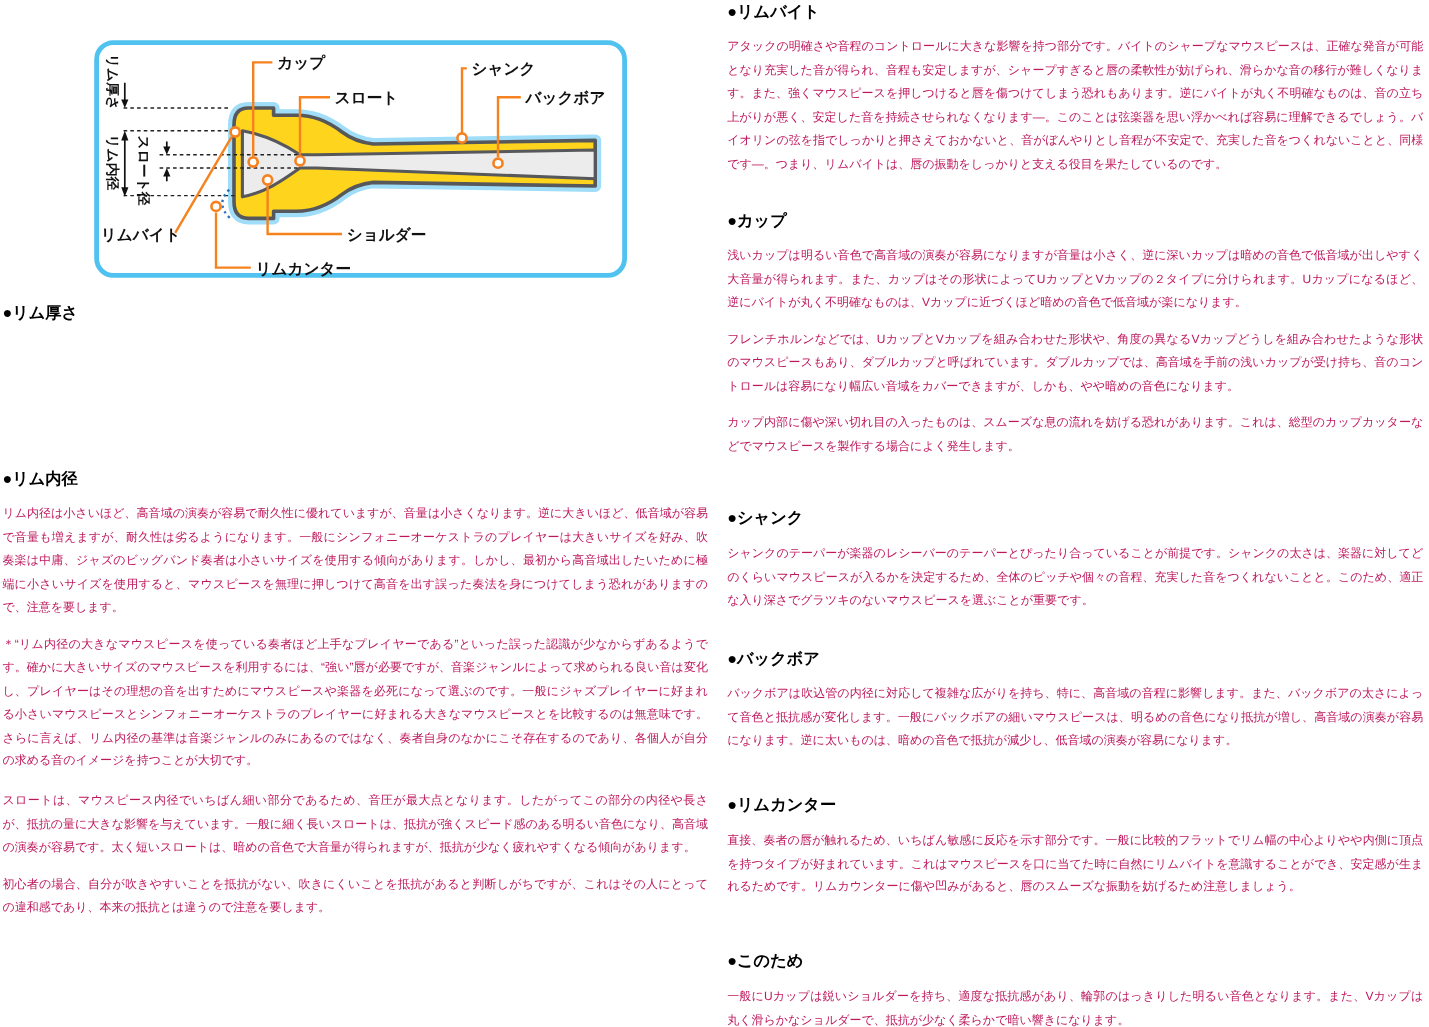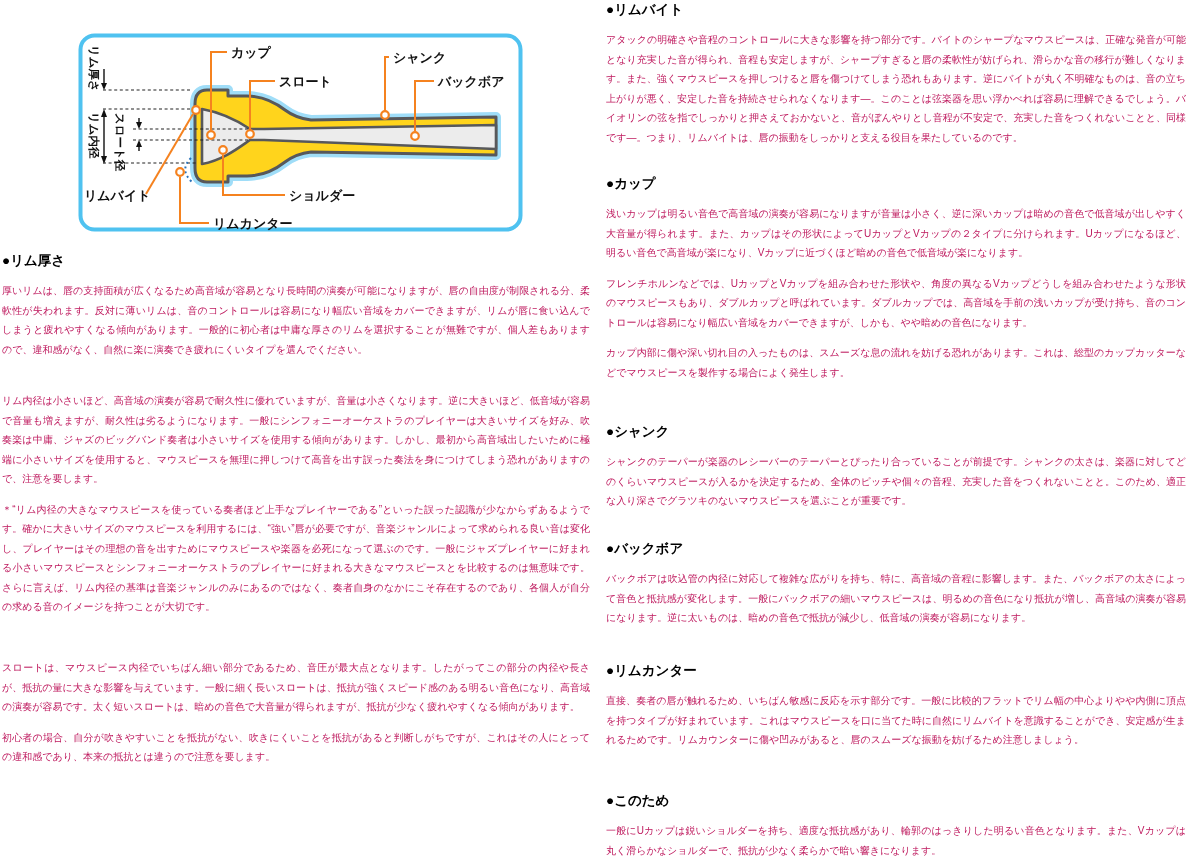--- a/index.html
+++ b/index.html
@@ -86,45 +86,45 @@
       <text class="partlabel" x="6" y="167">リムバイト</text>
       <text class="partlabel" x="135" y="195">リムカンター</text>
       <text class="partlabel" x="211" y="167">ショルダー</text>
     </svg>
   </div>
 
   <div class="col col-left">
 
     <section class="sec" style="top:253px">
       <h2>●リム厚さ</h2>
-      <p>厚いリムは、唇の支持面積が広くなるため高音域が容易となり長時間の演奏が可能になりますが、唇の自由度が制限される分、柔軟性が失われます。反対に薄いリムは、音のコントロールは容易になり幅広い音域をカバーできますが、リムが唇に食い込んでしまうと疲れやすくなる傾向があります。一般的に初心者は中庸な厚さのリムを選択することが無難ですが、個人差もありますので、違和感がなく、自然に楽に演奏でき疲れにくいタイプを選んでください。</p>
     </section>
 
     <section class="sec" style="top:391px">
+      <h2>●リム内径</h2>
       <p>リム内径は小さいほど、高音域の演奏が容易で耐久性に優れていますが、音量は小さくなります。逆に大きいほど、低音域が容易で音量も増えますが、耐久性は劣るようになります。一般にシンフォニーオーケストラのプレイヤーは大きいサイズを好み、吹奏楽は中庸、ジャズのビッグバンド奏者は小さいサイズを使用する傾向があります。しかし、最初から高音域出したいために極端に小さいサイズを使用すると、マウスピースを無理に押しつけて高音を出す誤った奏法を身につけてしまう恐れがありますので、注意を要します。</p>
       <p>＊“リム内径の大きなマウスピースを使っている奏者ほど上手なプレイヤーである”といった誤った認識が少なからずあるようです。確かに大きいサイズのマウスピースを利用するには、“強い”唇が必要ですが、音楽ジャンルによって求められる良い音は変化し、プレイヤーはその理想の音を出すためにマウスピースや楽器を必死になって選ぶのです。一般にジャズプレイヤーに好まれる小さいマウスピースとシンフォニーオーケストラのプレイヤーに好まれる大きなマウスピースとを比較するのは無意味です。さらに言えば、リム内径の基準は音楽ジャンルのみにあるのではなく、奏者自身のなかにこそ存在するのであり、各個人が自分の求める音のイメージを持つことが大切です。</p>
     </section>
 
     <section class="sec" style="top:658px">
       <p>スロートは、マウスピース内径でいちばん細い部分であるため、音圧が最大点となります。したがってこの部分の内径や長さが、抵抗の量に大きな影響を与えています。一般に細く長いスロートは、抵抗が強くスピード感のある明るい音色になり、高音域の演奏が容易です。太く短いスロートは、暗めの音色で大音量が得られますが、抵抗が少なく疲れやすくなる傾向があります。</p>
       <p>初心者の場合、自分が吹きやすいことを抵抗がない、吹きにくいことを抵抗があると判断しがちですが、これはその人にとっての違和感であり、本来の抵抗とは違うので注意を要します。</p>
     </section>
 
   </div>
 
   <div class="col col-right">
 
     <section class="sec" style="top:2px">
       <h2>●リムバイト</h2>
       <p>アタックの明確さや音程のコントロールに大きな影響を持つ部分です。バイトのシャープなマウスピースは、正確な発音が可能となり充実した音が得られ、音程も安定しますが、シャープすぎると唇の柔軟性が妨げられ、滑らかな音の移行が難しくなります。また、強くマウスピースを押しつけると唇を傷つけてしまう恐れもあります。逆にバイトが丸く不明確なものは、音の立ち上がりが悪く、安定した音を持続させられなくなります―。このことは弦楽器を思い浮かべれば容易に理解できるでしょう。バイオリンの弦を指でしっかりと押さえておかないと、音がぼんやりとし音程が不安定で、充実した音をつくれないことと、同様です―。つまり、リムバイトは、唇の振動をしっかりと支える役目を果たしているのです。</p>
     </section>
 
     <section class="sec" style="top:176px">
       <h2>●カップ</h2>
-      <p>浅いカップは明るい音色で高音域の演奏が容易になりますが音量は小さく、逆に深いカップは暗めの音色で低音域が出しやすく大音量が得られます。また、カップはその形状によってUカップとVカップの２タイプに分けられます。Uカップになるほど、明るい音色で高音域が楽になり、Vカップに近づくほど暗めの音色で低音域が楽になります。</p>
+      <p>浅いカップは明るい音色で高音域の演奏が容易になりますが音量は小さく、逆に深いカップは暗めの音色で低音域が出しやすく大音量が得られます。また、カップはその形状によってUカップとVカップの２タイプに分けられます。Uカップになるほど、逆にバイトが丸く不明確なものは、Vカップに近づくほど暗めの音色で低音域が楽になります。</p>
       <p>フレンチホルンなどでは、UカップとVカップを組み合わせた形状や、角度の異なるVカップどうしを組み合わせたような形状のマウスピースもあり、ダブルカップと呼ばれています。ダブルカップでは、高音域を手前の浅いカップが受け持ち、音のコントロールは容易になり幅広い音域をカバーできますが、しかも、やや暗めの音色になります。</p>
       <p>カップ内部に傷や深い切れ目の入ったものは、スムーズな息の流れを妨げる恐れがあります。これは、総型のカップカッターなどでマウスピースを製作する場合によく発生します。</p>
     </section>
 
     <section class="sec" style="top:424px">
       <h2>●シャンク</h2>
       <p>シャンクのテーパーが楽器のレシーバーのテーパーとぴったり合っていることが前提です。シャンクの太さは、楽器に対してどのくらいマウスピースが入るかを決定するため、全体のピッチや個々の音程、充実した音をつくれないことと。このため、適正な入り深さでグラツキのないマウスピースを選ぶことが重要です。</p>
     </section>
 
     <section class="sec" style="top:663px">

